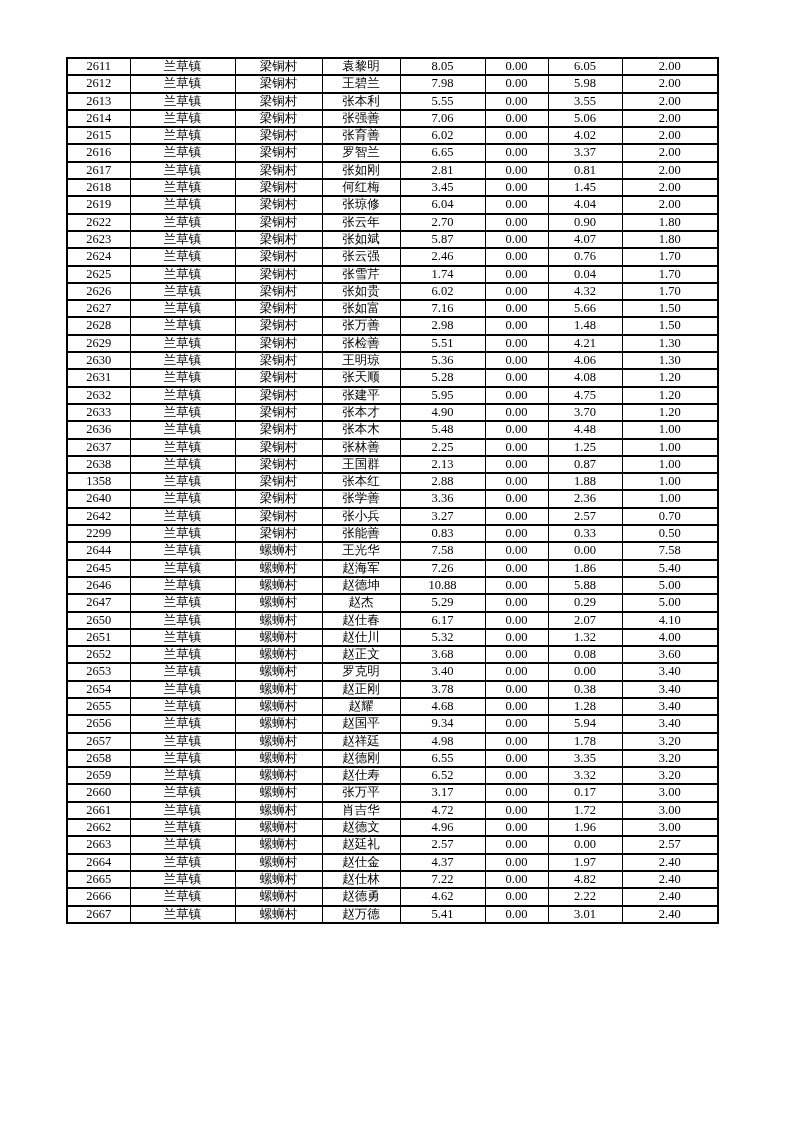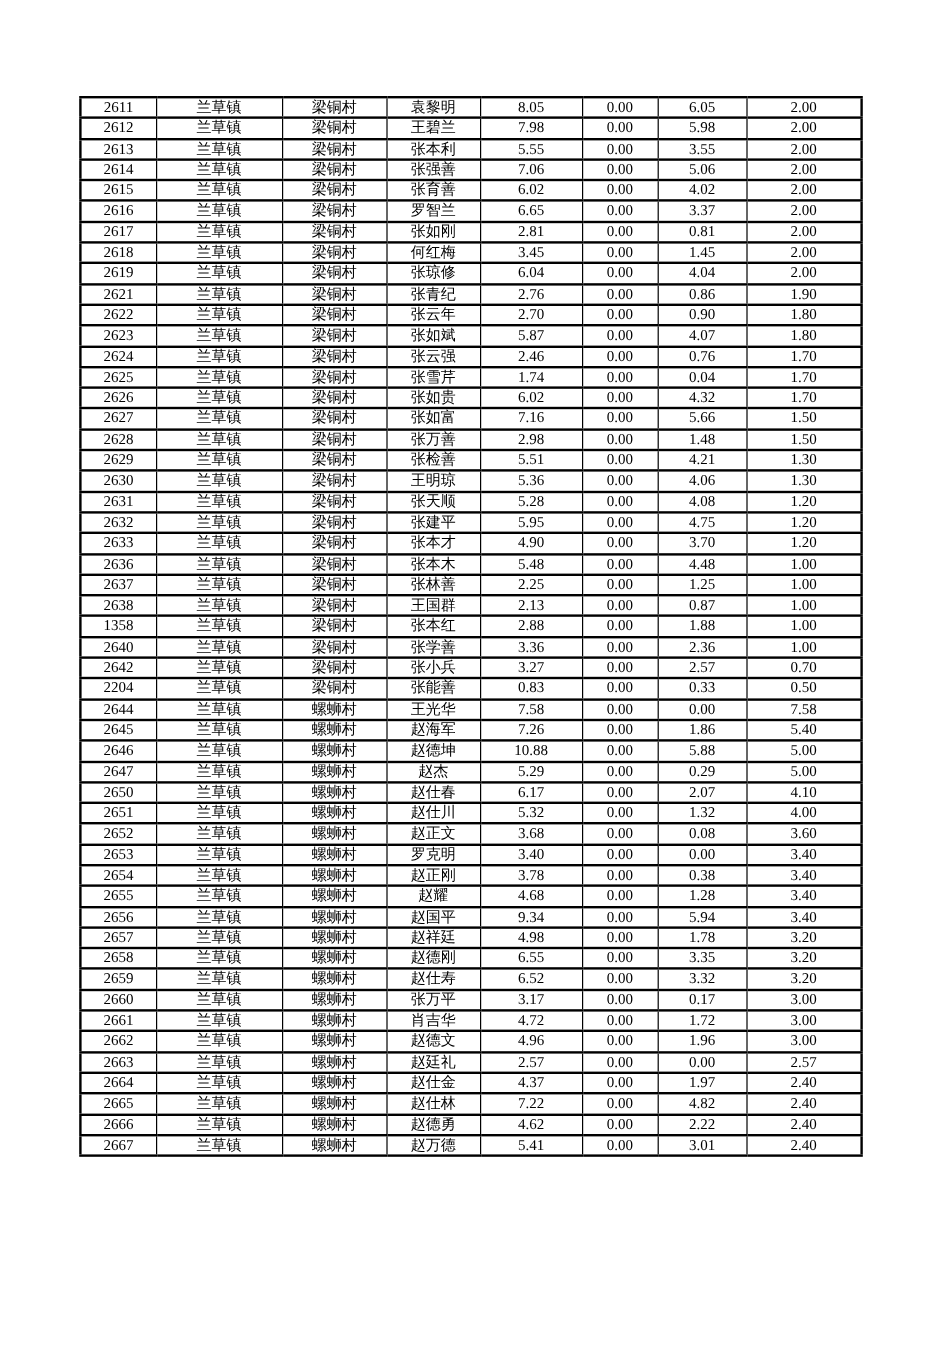--- a/index.html
+++ b/index.html
@@ -9,21 +9,21 @@
     font-family: "Liberation Serif", "DejaVu Serif", serif;
   }
   .page {
     position: relative;
     width: 793px; height: 1122px;
     background: #ffffff;
     overflow: hidden;
   }
   table.data-table {
     position: absolute;
-    left: 66px; top: 80px;
+    left: 66px; top: 57px;
     border-collapse: collapse;
     table-layout: fixed;
     border: 2px solid #000;
     font-size: 12.5px;
     color: #000;
   }
   table.data-table td {
     border-left: 1px solid #000;
     border-right: 1px solid #000;
     border-top: 2px solid #000;
@@ -137,30 +137,20 @@
           <td>2619</td>
           <td>兰草镇</td>
           <td>梁铜村</td>
           <td>张琼修</td>
           <td>6.04</td>
           <td>0.00</td>
           <td>4.04</td>
           <td>2.00</td>
         </tr>
         <tr>
-          <td>2621</td>
-          <td>兰草镇</td>
-          <td>梁铜村</td>
-          <td>张青纪</td>
-          <td>2.76</td>
-          <td>0.00</td>
-          <td>0.86</td>
-          <td>1.90</td>
-        </tr>
-        <tr>
           <td>2622</td>
           <td>兰草镇</td>
           <td>梁铜村</td>
           <td>张云年</td>
           <td>2.70</td>
           <td>0.00</td>
           <td>0.90</td>
           <td>1.80</td>
         </tr>
         <tr>
@@ -327,21 +317,21 @@
           <td>2642</td>
           <td>兰草镇</td>
           <td>梁铜村</td>
           <td>张小兵</td>
           <td>3.27</td>
           <td>0.00</td>
           <td>2.57</td>
           <td>0.70</td>
         </tr>
         <tr>
-          <td>2204</td>
+          <td>2299</td>
           <td>兰草镇</td>
           <td>梁铜村</td>
           <td>张能善</td>
           <td>0.83</td>
           <td>0.00</td>
           <td>0.33</td>
           <td>0.50</td>
         </tr>
         <tr>
           <td>2644</td>

